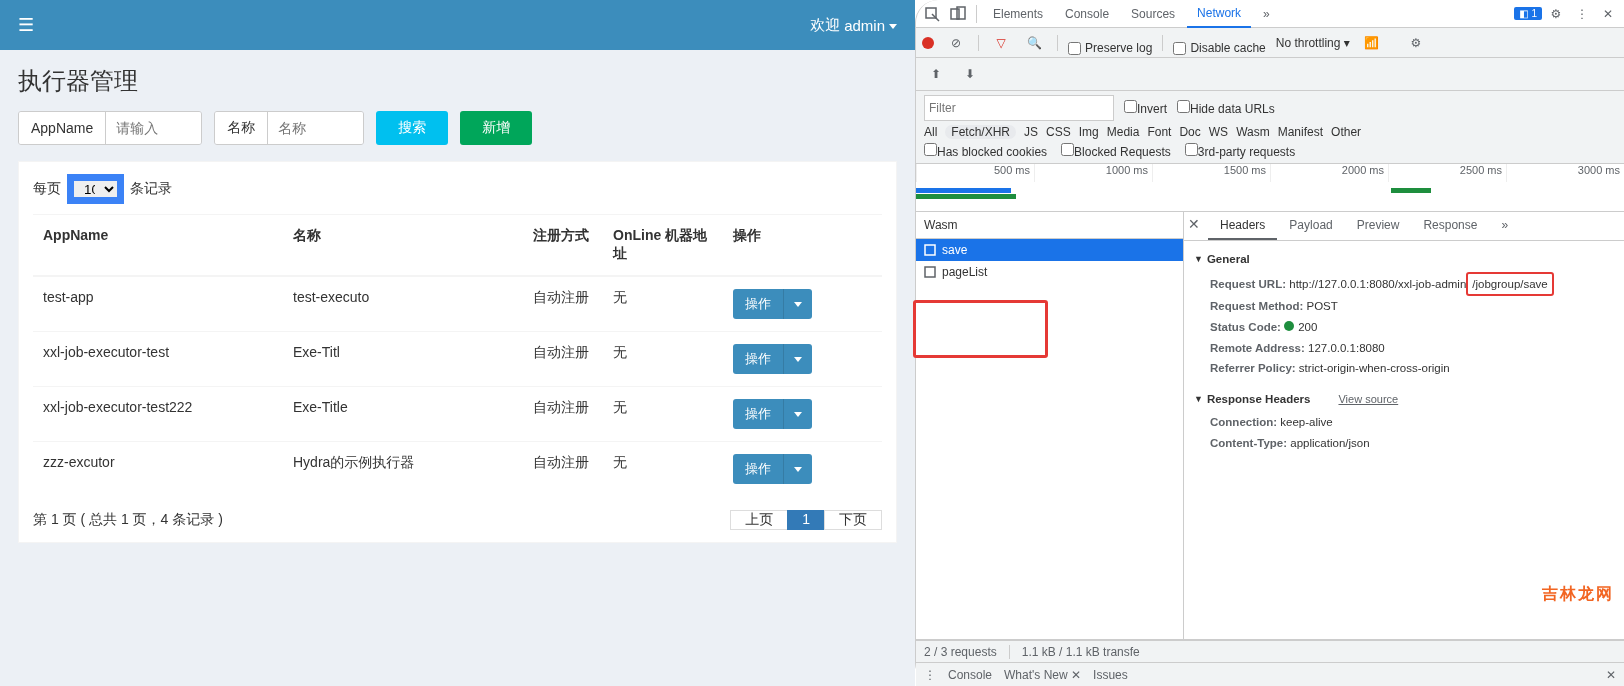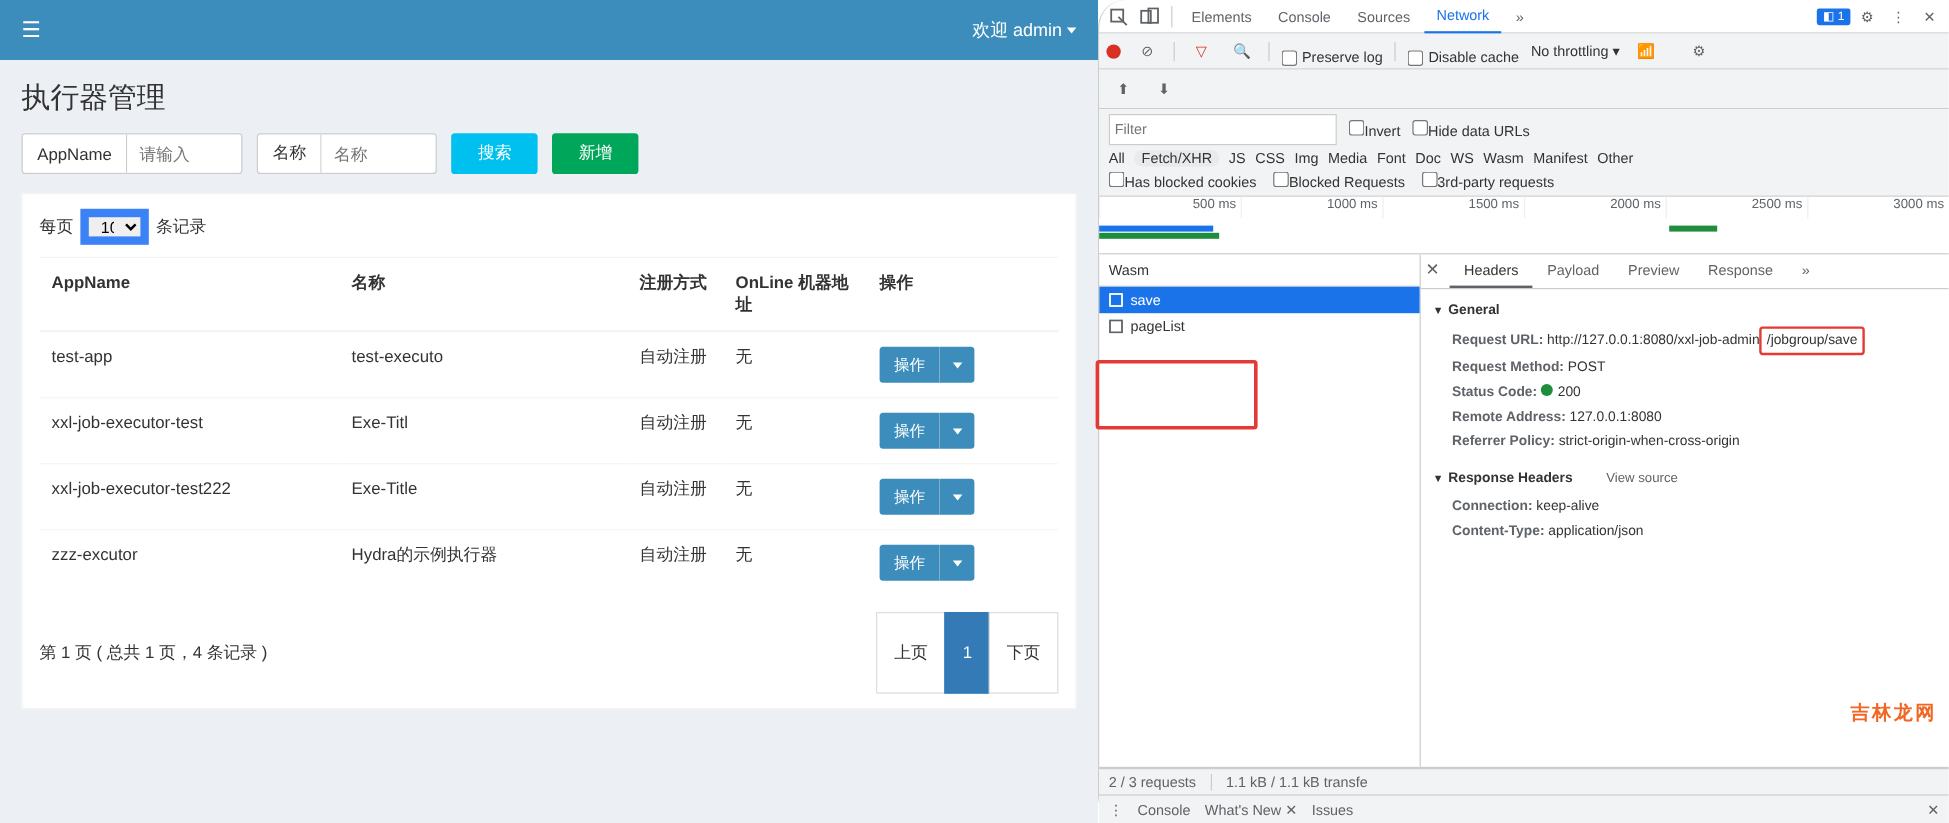--- a/index.html
+++ b/index.html
@@ -23,21 +23,21 @@
 select.page-size { height: 30px; border: 7px solid #3b82f6; padding: 0 6px; width: 57px; }
 table { width: 100%; border-collapse: collapse; }
 th, td { text-align: left; padding: 12px 10px; border-top: 1px solid #f4f4f4; vertical-align: top; }
 th { border-bottom: 2px solid #f4f4f4; font-weight: bold; }
 .action-btn { display: inline-flex; }
 .action-btn .main { background: #3c8dbc; color: #fff; padding: 6px 12px; border-radius: 3px 0 0 3px; border: none; font-size: 13px; cursor: pointer; }
 .action-btn .caret-btn { background: #3c8dbc; color: #fff; padding: 6px 10px; border-radius: 0 3px 3px 0; border: none; border-left: 1px solid #357ca5; cursor: pointer; }
 .caret-down::after { content: ""; display: inline-block; border-left: 4px solid transparent; border-right: 4px solid transparent; border-top: 5px solid #fff; vertical-align: middle; }
 .table-footer { display: flex; align-items: center; margin-top: 14px; }
 .pager { margin-left: auto; display: flex; }
-.pager .pg { border: 1px solid #ddd; padding: 24px 14px; margin-left: -1px; cursor: pointer; background: #fff; font-size: 14px; }
+.pager .pg { border: 1px solid #ddd; padding: 0 14px; margin-left: -1px; cursor: pointer; background: #fff; font-size: 14px; }
 .pager .pg.active { background: #337ab7; color: #fff; border-color: #337ab7; }
 
 
 .devtools { flex: 1; height: 686px; display: flex; flex-direction: column; border-left: 1px solid #ccc; font-size: 12px; color: #333; background: #fff; border-radius: 23px; }
 .dt-tabs { display: flex; align-items: center; height: 28px; border-bottom: 1px solid #ccc; padding: 0 4px; gap: 2px; }
 .dt-icon { width: 24px; height: 24px; display: flex; align-items: center; justify-content: center; color: #5f6368; cursor: pointer; }
 .dt-tab { padding: 0 10px; height: 28px; display: flex; align-items: center; cursor: pointer; color: #5f6368; }
 .dt-tab.active { color: #1a73e8; border-bottom: 2px solid #1a73e8; }
 .dt-tabs .sp { flex: 1; }
 .dt-warn { background: #1a73e8; color: #fff; font-size: 10px; padding: 1px 5px; border-radius: 2px; }
@@ -70,21 +70,21 @@
 .detail-tabs { display: flex; border-bottom: 1px solid #ccc; padding-left: 24px; }
 .detail-tabs .dtab { padding: 6px 12px; cursor: pointer; color: #5f6368; }
 .detail-tabs .dtab.active { color: #333; border-bottom: 2px solid #5f6368; }
 .detail-body { padding: 6px 10px; overflow: auto; flex: 1; font-family: Menlo, Consolas, monospace; font-size: 11.5px; line-height: 1.8; color: #333; }
 .section-h { font-weight: bold; color: #333; display: flex; align-items: center; gap: 4px; margin: 2px 0; }
 .tri::before { content: "▼"; font-size: 9px; }
 .kv { padding-left: 16px; }
 .kv b { color: #5f6368; font-weight: bold; }
 .url-box { border: 2px solid #e53935; border-radius: 3px; padding: 0 4px; display: inline-block; }
 .status-dot { width: 10px; height: 10px; background: #1e8e3e; border-radius: 50%; display: inline-block; margin-right: 4px; }
-.view-src { color: #5f6368; font-weight: normal; margin-left: 24px; font-size: 11px; }
+.view-src { color: #5f6368; font-weight: normal; margin-left: 24px; font-size: 11px; text-decoration: underline; }
 .dt-status { height: 22px; border-top: 1px solid #ccc; display: flex; align-items: center; padding: 0 8px; gap: 12px; color: #5f6368; background: #f1f3f4; }
 .dt-drawer { height: 24px; border-top: 1px solid #ccc; display: flex; align-items: center; padding: 0 8px; gap: 12px; background: #f1f3f4; color: #5f6368; }
 .watermark { position: absolute; right: 10px; bottom: 34px; color: #f26522; font-size: 16px; font-weight: bold; letter-spacing: 2px; }
 svg { display: block; }
 </style>
 </head>
 <body>
 
 <div class="app">
   <div class="topbar">

